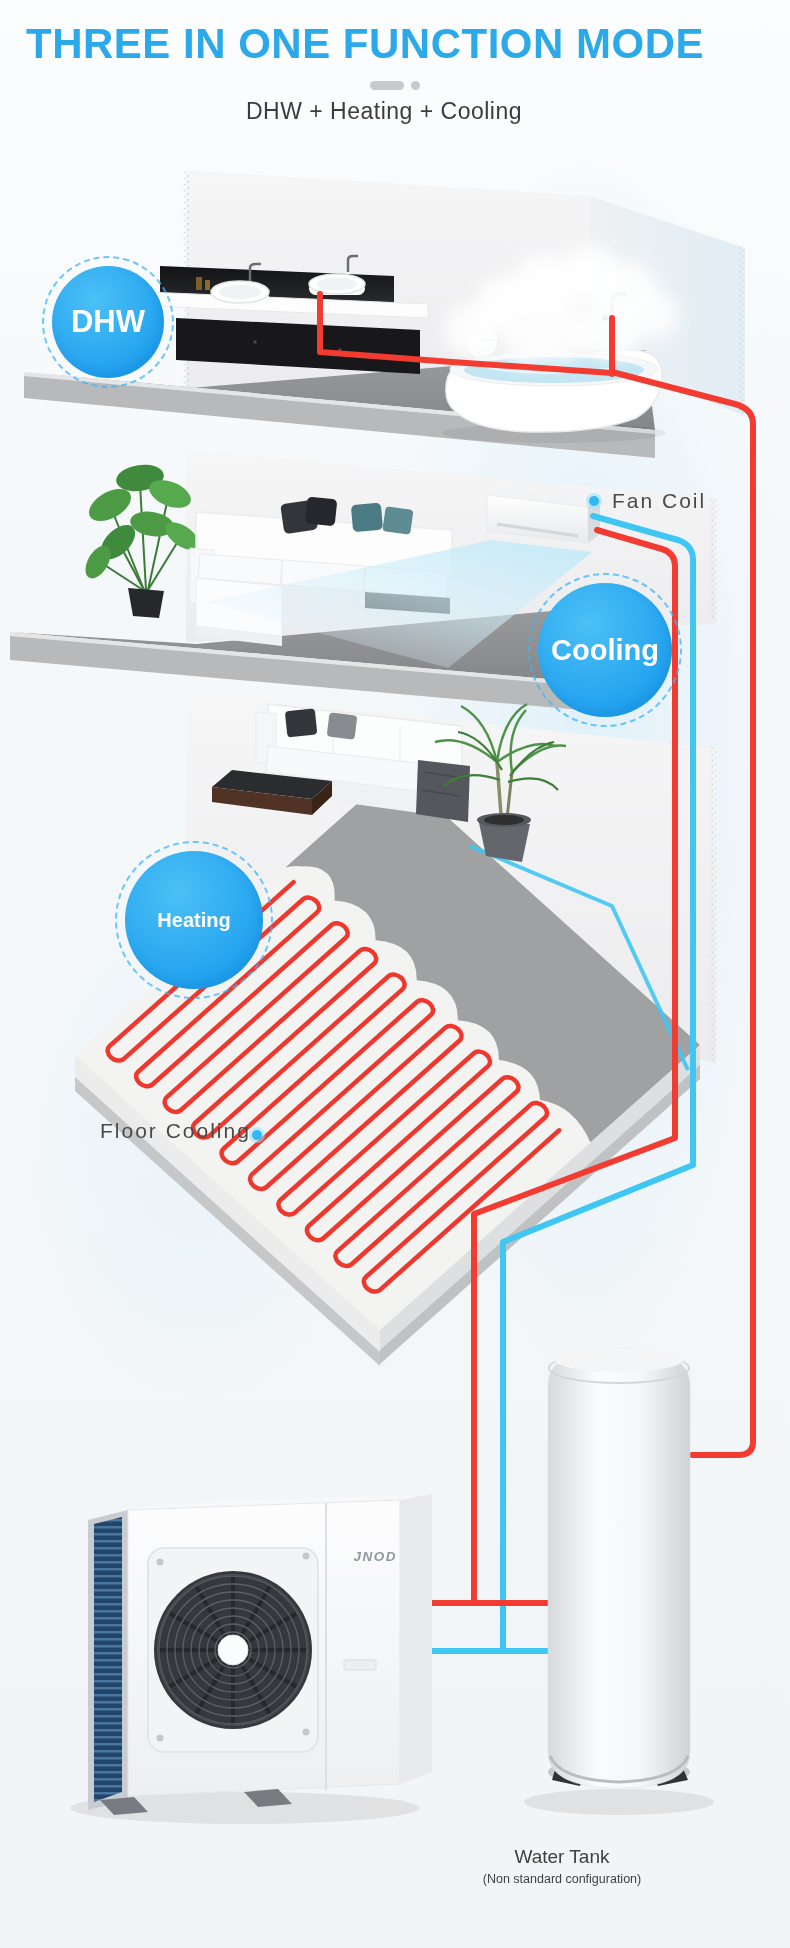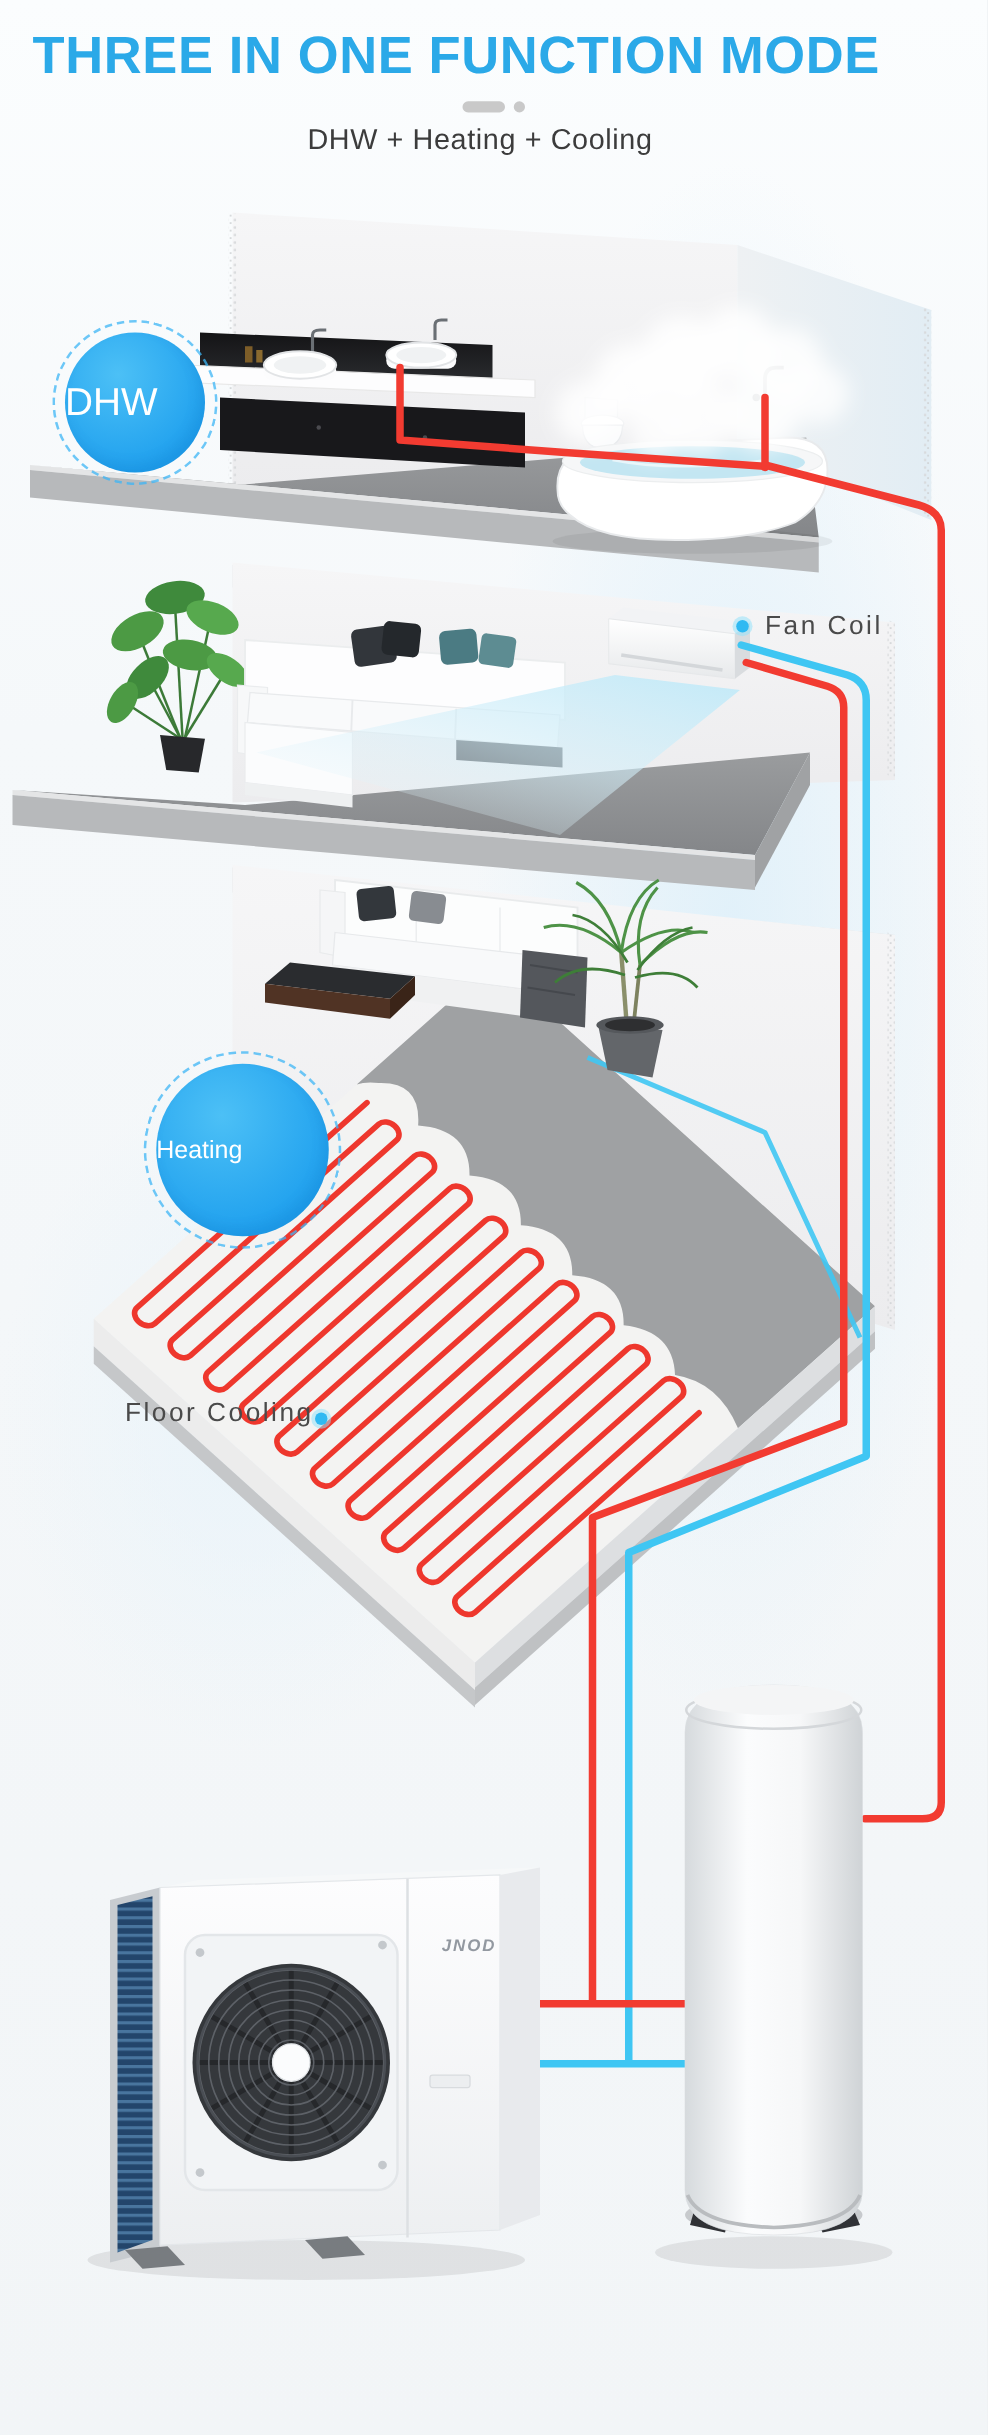--- a/index.html
+++ b/index.html
@@ -15,23 +15,23 @@
     font-size:42px;font-weight:700;letter-spacing:.5px;color:#2BA9E8;
   }
   .divider{position:absolute;left:0;top:81px;width:790px;display:flex;justify-content:center;align-items:center;gap:7px;}
   .divider .bar{width:34px;height:9px;border-radius:5px;background:#c9c9c9;}
   .divider .dot{width:9px;height:9px;border-radius:50%;background:#c9c9c9;}
   .subtitle{
     position:absolute;left:0;top:98px;width:768px;text-align:center;
     font-size:23px;color:#3c3c3c;letter-spacing:.5px;
   }
   .badge{
-    position:absolute;border-radius:50%;display:flex;align-items:center;justify-content:flex-start;
+    position:absolute;border-radius:50%;display:flex;align-items:center;justify-content:center;
     background:radial-gradient(circle at 38% 30%, #4cc0f6, #1fa0ee 75%);
-    color:#fff;font-weight:400;
+    color:#fff;font-weight:700;
     box-shadow:inset -4px -6px 10px rgba(0,70,140,.10);
   }
   .badge::before{
     content:"";position:absolute;inset:-10px;border-radius:50%;
     border:2px dashed rgba(62,182,246,.75);transform:rotate(14deg);
   }
   .badge-dhw{left:52px;top:266px;width:112px;height:112px;font-size:31px;}
   .badge-cooling{left:538px;top:583px;width:134px;height:134px;font-size:29px;}
   .badge-heating{left:125px;top:851px;width:138px;height:138px;font-size:20px;}
   .callout{position:absolute;color:#4a4a4a;font-size:21px;letter-spacing:2px;white-space:nowrap;}
@@ -347,26 +347,33 @@
 <div class="title">THREE IN ONE FUNCTION MODE</div>
 <div class="divider">
       <span class="bar"></span>
       <span class="dot"></span>
     </div>
 <div class="subtitle">DHW + Heating + Cooling</div>
 
 <div class="badge badge-dhw">
       <span>DHW</span>
     </div>
+<div class="badge badge-cooling">
+      <span>Cooling</span>
+    </div>
 <div class="badge badge-heating">
       <span>Heating</span>
     </div>
 
 <span class="cdot cdot-fan"></span>
 <div class="callout callout-fan">Fan Coil</div>
 
 <div class="callout callout-floor">Floor Cooling</div>
 <span class="cdot cdot-floor"></span>
 
 <div class="caption caption-hp">
 </div>
-
+<div class="caption caption-tank">
+  <div>Water Tank</div>
+  <div class="sub">(Non standard configuration)</div>
 </div>
 
+</div>
+
 </body></html>

